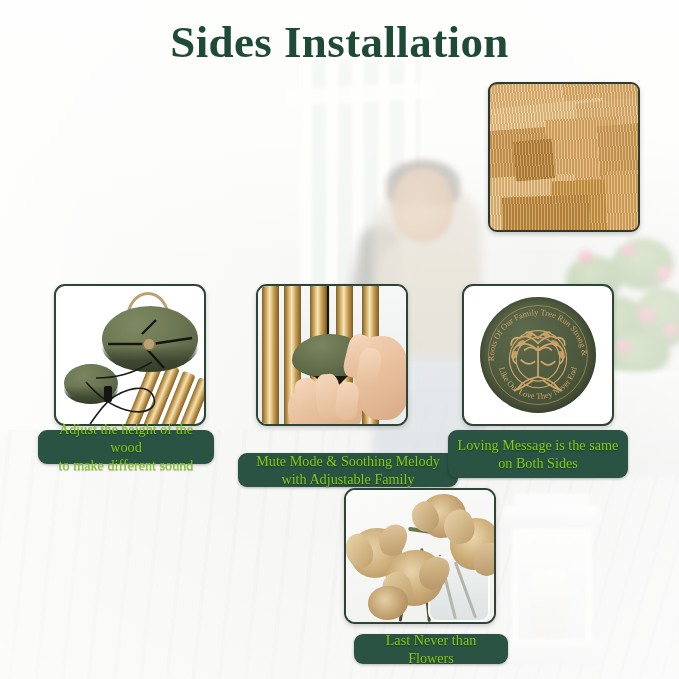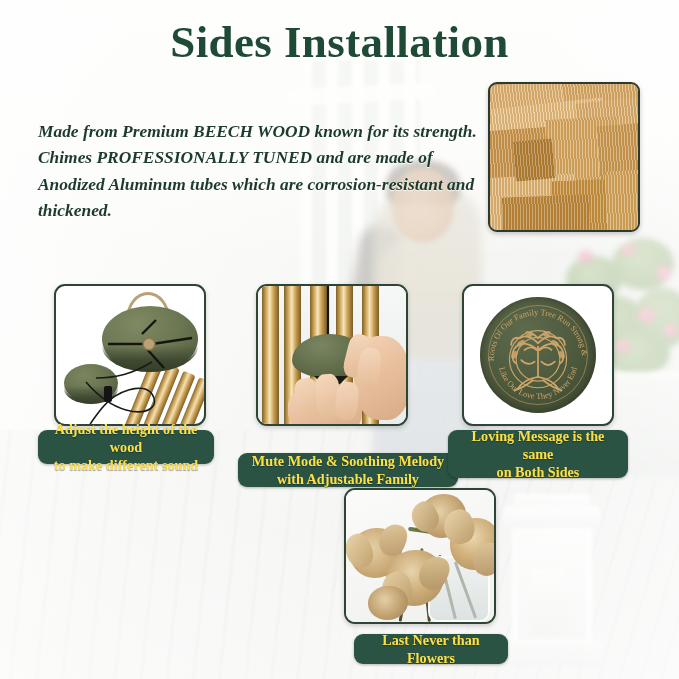--- a/index.html
+++ b/index.html
@@ -182,26 +182,26 @@
     position: absolute;
     border: 2px solid #2d4436;
     border-radius: 11px;
     background: #ffffff;
     overflow: hidden;
     box-shadow: 0 2px 5px rgba(0,0,0,.18);
   }
   .caption {
     position: absolute;
     background: #2a5343;
-    color: #fde047;
+    color: #84cc16;
     border-radius: 9px;
     text-align: center;
     font-size: 14.2px;
     line-height: 1.28;
-    font-weight: 700;
+    font-weight: 400;
     padding: 5px 9px;
     box-shadow: 0 1px 3px rgba(0,0,0,.28);
     text-shadow: 0 1px 1px rgba(0,0,0,.35);
     display: flex; align-items: center; justify-content: center;
   }
 
   
   .disc-top {
     position: absolute; left: 46px; top: 20px; width: 96px; height: 66px;
     background: radial-gradient(ellipse at 36% 28%, #7f8a63 0%, #6a7552 52%, #4e5a3c 100%);
@@ -350,21 +350,20 @@
       <div class="lant-body"></div>
       <div class="lant-candle"></div>
       <div class="lant-base"></div>
     </div>
 
     <div class="bg-haze"></div>
     <div class="bg-vignette"></div>
   </div>
 
   <div class="headline">Sides Installation</div>
-  <div class="body-copy">Made from Premium BEECH WOOD known for its strength. Chimes PROFESSIONALLY TUNED and are made of Anodized Aluminum tubes which are corrosion-resistant and thickened.</div>
 
   <div class="wood-card">
     <div class="grainwrap">
       <div class="plank" style="left:-10px; top:-4px;  width:120px; height:30px; background-color:#e0b878; transform:rotate(-7deg);"></div>
       <div class="plank" style="left:72px;  top:-10px; width:110px; height:28px; background-color:#d9ae6c; transform:rotate(-7deg);"></div>
       <div class="plank" style="left:-16px; top:20px;  width:130px; height:26px; background-color:#e8c489; transform:rotate(-6deg);"></div>
       <div class="plank" style="left:86px;  top:14px;  width:110px; height:26px; background-color:#dcb373; transform:rotate(-6deg);"></div>
       <div class="plank" style="left:-6px;  top:44px;  width:96px;  height:54px; background-color:#c9984f; transform:rotate(-4deg);"></div>
       <div class="plank" style="left:56px;  top:34px;  width:74px;  height:62px; background-color:#d9ab63; transform:rotate(-3deg);"></div>
       <div class="plank" style="left:108px; top:40px;  width:64px;  height:58px; background-color:#cc9c55; transform:rotate(-4deg);"></div>

